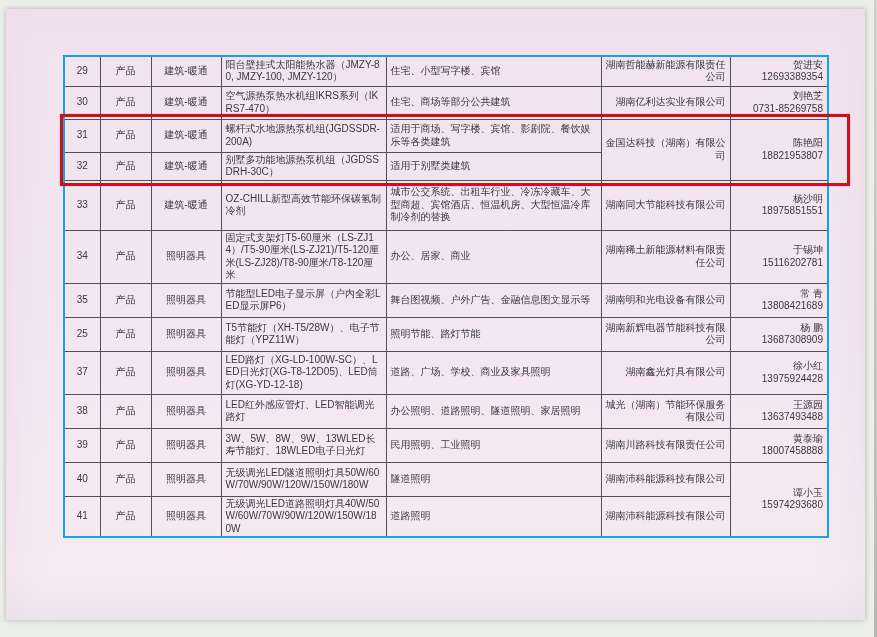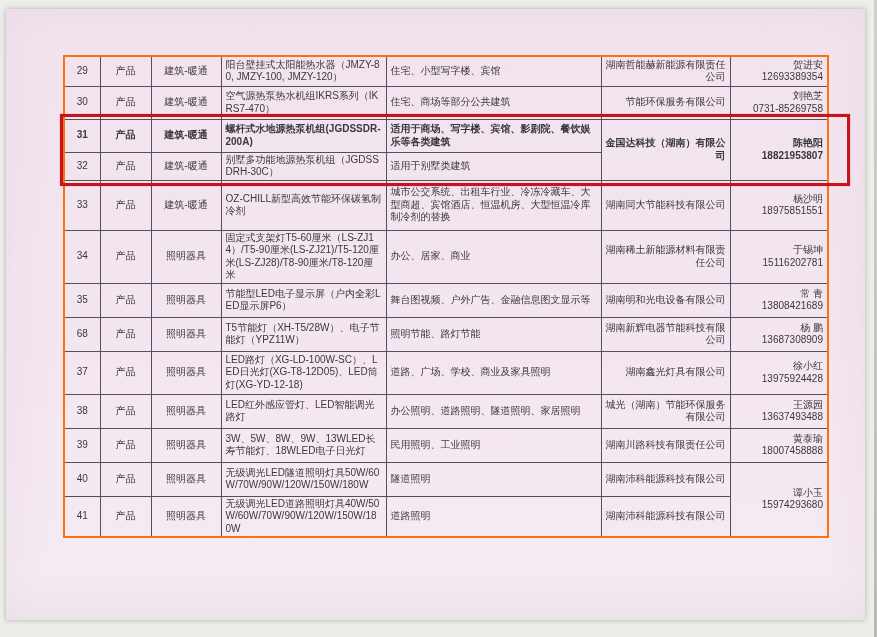--- a/index.html
+++ b/index.html
@@ -27,28 +27,28 @@
   }
   table.doc td{
     border:1px solid #51505c;
     padding:1px 4px;
     color:#39373f;
     font-size:10px;line-height:1.25;
     vertical-align:middle;
     overflow:hidden;
     word-break:break-all;
   }
-  table.doc{border:2px solid #f97316;}
+  table.doc{border:2px solid #0ea5e9;}
   .c-no,.c-type,.c-cat{text-align:center;}
   .c-prod{font-size:9.5px;}
   .c-app{font-size:10px;}
   .c-comp{font-size:10px;text-align:right;}
   .c-contact{text-align:center;font-size:10px;}
   .c-contact div{text-align:right;}
-  tr.r29{height:30px;} tr.r30{height:33px;} tr.r31{height:33px;font-weight:bold;}
+  tr.r29{height:30px;} tr.r30{height:33px;} tr.r31{height:33px;}
   tr.r32{height:27px;} tr.r33{height:50px;} tr.r34{height:50px;}
   tr.r35{height:34px;} tr.r36{height:34px;} tr.r37{height:43px;}
   tr.r38{height:34px;margin-top:29px;} tr.r39{height:34px;} tr.r40{height:34px;}
   tr.r41{height:41px;}
   .highlight-box{
     position:absolute;left:60px;top:114px;width:784px;height:66px;
     border:3px solid #c8131a;
     box-shadow:0 0 1px rgba(200,19,26,.6);
     pointer-events:none;
   }
@@ -82,21 +82,21 @@
           <div>贺进安</div>
           <div>12693389354</div>
         </td>
       </tr>
       <tr class="r30">
         <td class="c-no">30</td>
         <td class="c-type">产品</td>
         <td class="c-cat">建筑-暖通</td>
         <td class="c-prod">空气源热泵热水机组IKRS系列（IKRS7-470）</td>
         <td class="c-app">住宅、商场等部分公共建筑</td>
-        <td class="c-comp">节能环保服务有限公司</td>
+        <td class="c-comp">湖南亿利达实业有限公司</td>
         <td class="c-contact">
           <div>刘艳芝</div>
           <div>0731-85269758</div>
         </td>
       </tr>
       <tr class="r31">
         <td class="c-no">31</td>
         <td class="c-type">产品</td>
         <td class="c-cat">建筑-暖通</td>
         <td class="c-prod">螺杆式水地源热泵机组(JGDSSDR-200A)</td>
@@ -144,21 +144,21 @@
         <td class="c-cat">照明器具</td>
         <td class="c-prod">节能型LED电子显示屏（户内全彩LED显示屏P6）</td>
         <td class="c-app">舞台图视频、户外广告、金融信息图文显示等</td>
         <td class="c-comp">湖南明和光电设备有限公司</td>
         <td class="c-contact">
           <div>常 青</div>
           <div>13808421689</div>
         </td>
       </tr>
       <tr class="r36">
-        <td class="c-no">68</td>
+        <td class="c-no">25</td>
         <td class="c-type">产品</td>
         <td class="c-cat">照明器具</td>
         <td class="c-prod">T5节能灯（XH-T5/28W）、电子节能灯（YPZ11W）</td>
         <td class="c-app">照明节能、路灯节能</td>
         <td class="c-comp">湖南新辉电器节能科技有限公司</td>
         <td class="c-contact">
           <div>杨 鹏</div>
           <div>13687308909</div>
         </td>
       </tr>

